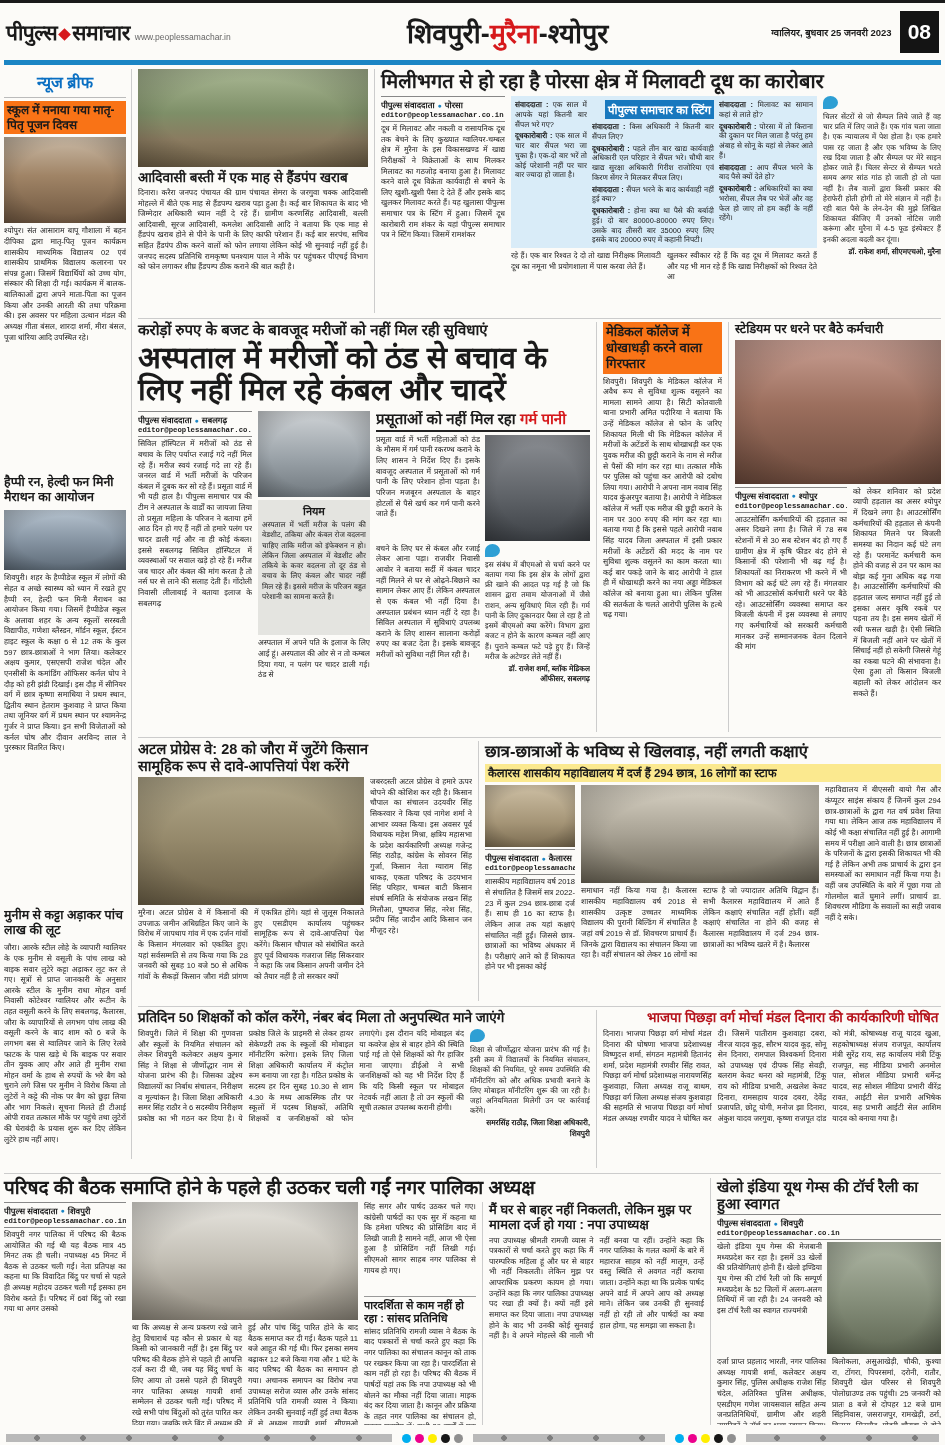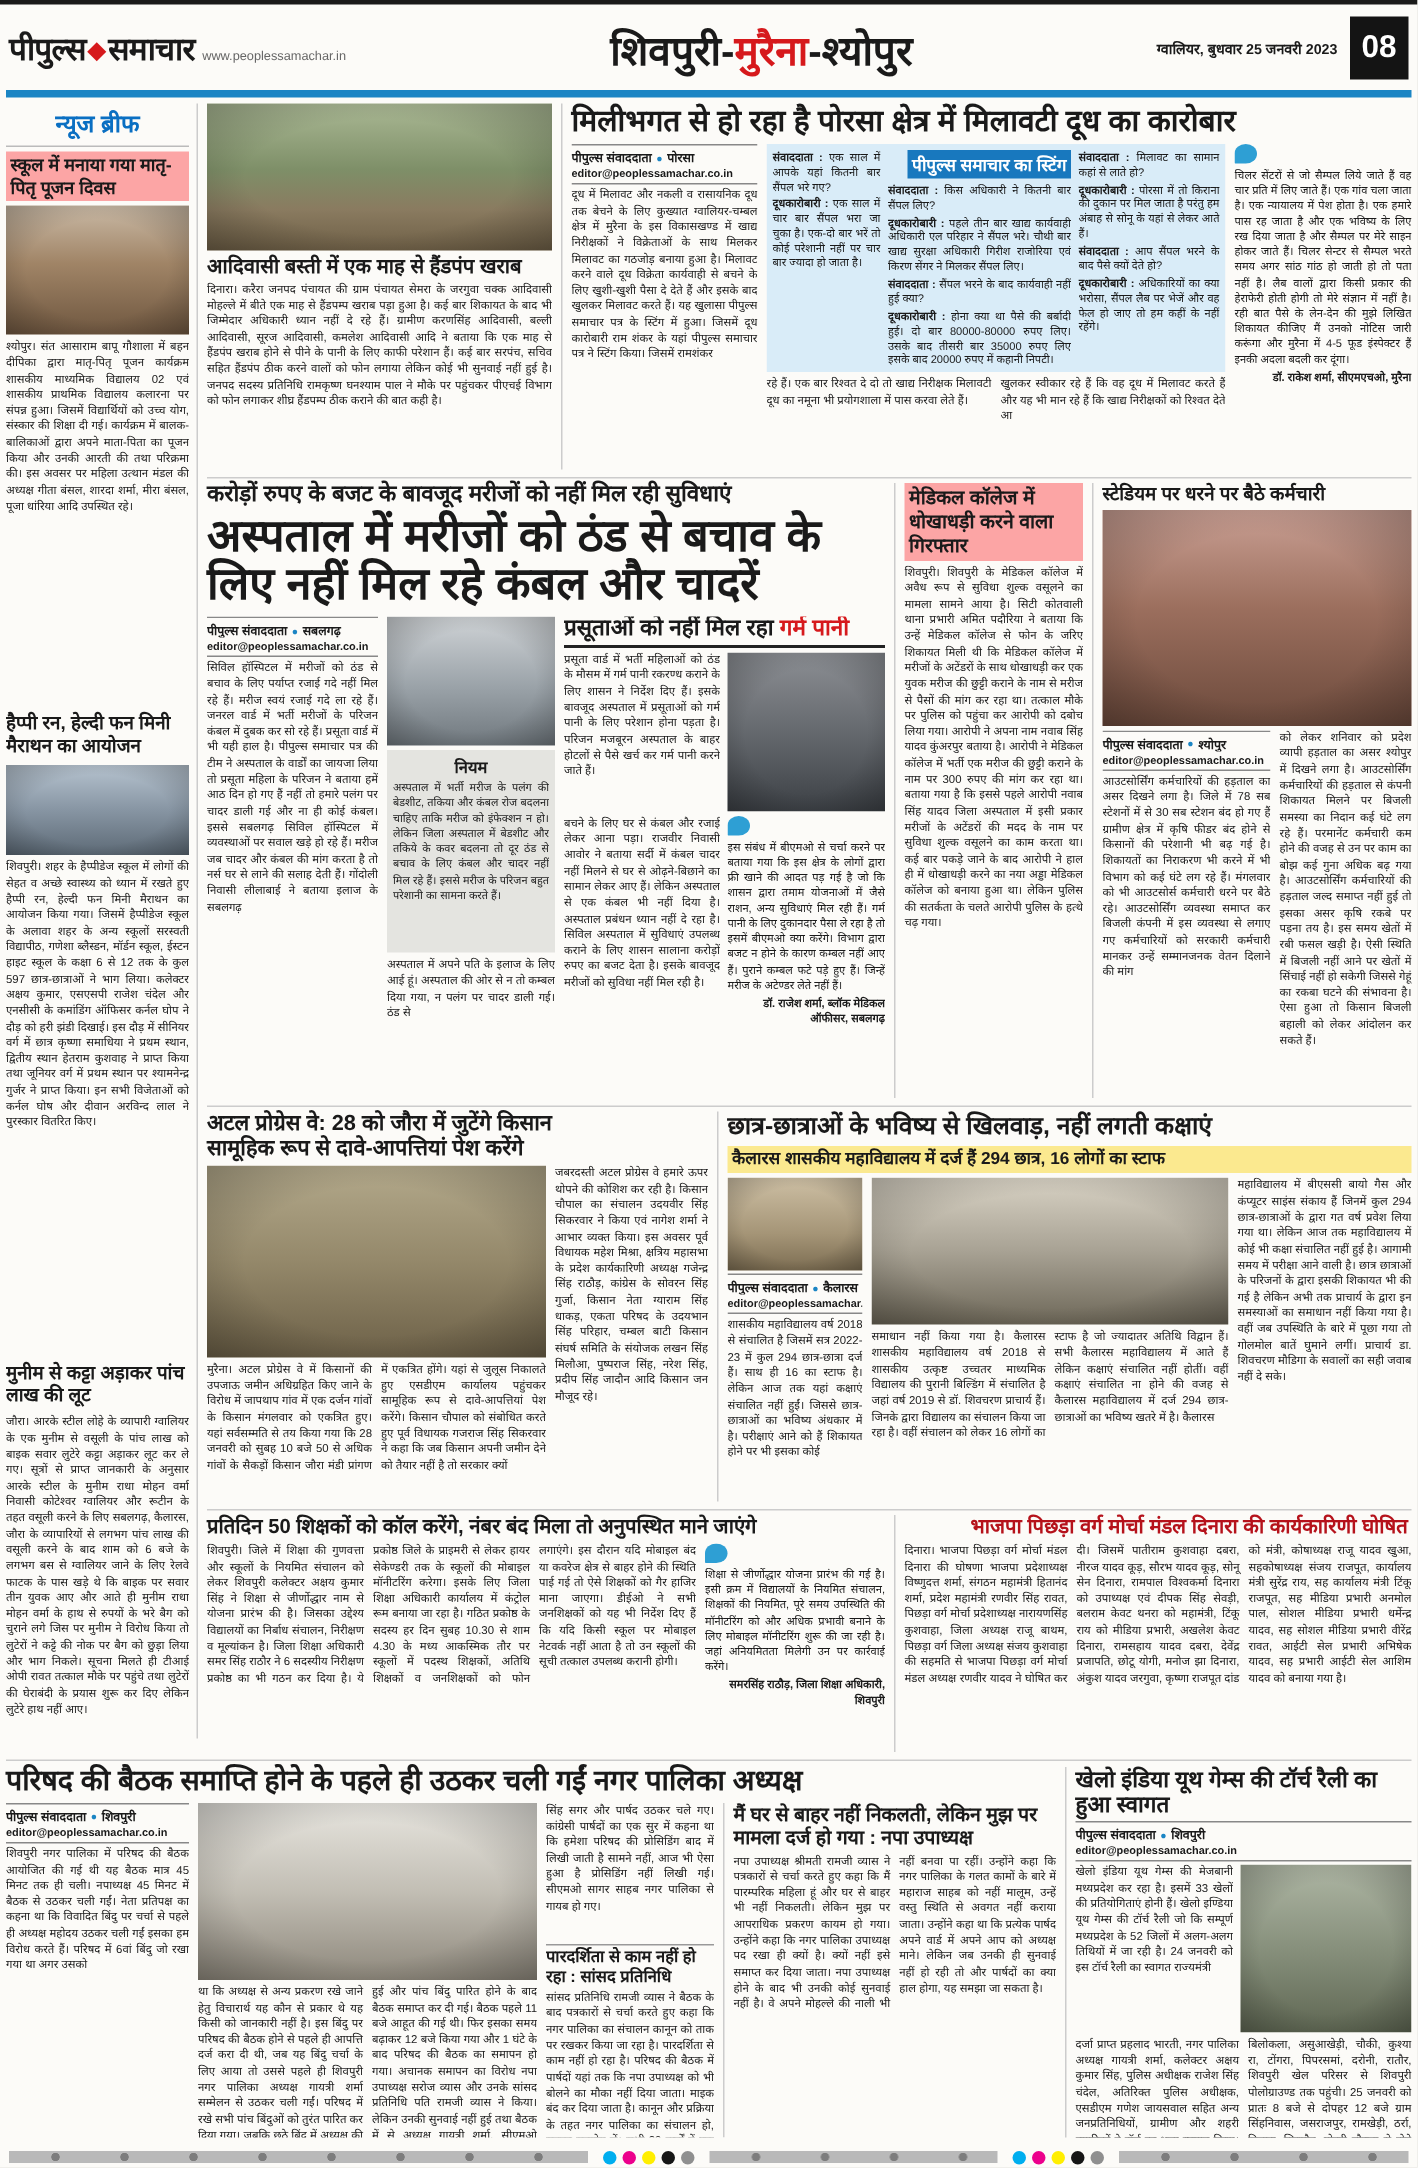--- a/index.html
+++ b/index.html
@@ -18,21 +18,21 @@
   .dkred { color:#b5121b; }
   .dateline { font-size:9.5px; font-weight:bold; white-space:nowrap; }
   .pageno { background:#141414; color:#fff; font-size:21px; font-weight:bold; padding:9px 8px; }
   .blue-rule { height:5px; background:#1b85c4; margin:1px 0 4px; }
 
   .main { display:flex; gap:6px; }
   .rail { width:128px; height:1090px; overflow:hidden; flex-shrink:0; border-right:1px solid #ccc; padding-right:5px; display:flex; flex-direction:column; gap:3px; }
   .rail-title { color:#0a6fc2; font-size:16px; font-weight:bold; text-align:center; padding:2px 0 4px; border-bottom:1px solid #bbb; }
   .content { flex:1; display:flex; flex-direction:column; min-width:0; }
 
-  .yhead { background:#fca5a5; font-weight:bold; font-size:12px; line-height:1.22; padding:2px 3px; }
+  .yhead { background:#f97316; font-weight:bold; font-size:12px; line-height:1.22; padding:2px 3px; }
   .bhead { font-weight:bold; font-size:12.5px; line-height:1.2; padding:2px 0; }
   .bt { font-size:7.6px; line-height:1.4; text-align:justify; overflow:hidden; color:#202020; }
   .cols2 { column-count:2; column-gap:6px; }
   .cols3 { column-count:3; column-gap:6px; }
 
   .photo { width:100%; position:relative; overflow:hidden; flex-shrink:0; }
   .photo::after { content:""; position:absolute; inset:0; background:radial-gradient(ellipse at center, transparent 55%, rgba(0,0,0,.28)); }
   .ph-crowd     { background:linear-gradient(180deg,#c9b9a5,#a08466 45%,#6f5740); }
   .ph-group     { background:linear-gradient(180deg,#b6c3cf,#8795a3 50%,#5d6a76); }
   .ph-field     { background:linear-gradient(180deg,#aab894,#7e8f68 45%,#8a7b60 72%,#6f6047); }
@@ -40,21 +40,21 @@
   .ph-ward      { background:linear-gradient(180deg,#cfd3d6,#9aa2a8 55%,#70787e); }
   .ph-ward2     { background:linear-gradient(180deg,#8c8f94,#5d6166 60%,#3c4045); }
   .ph-crowd2    { background:linear-gradient(180deg,#c99f93,#9c6f5e 45%,#6c4a3c); }
   .ph-building  { background:linear-gradient(180deg,#cdbfa4,#a59577 60%,#7c6d52); }
   .ph-classroom { background:linear-gradient(180deg,#d8d2c4,#a8a294 50%,#6d6758); }
   .ph-meeting   { background:linear-gradient(180deg,#e7e5df,#c2beb4 50%,#8e887c); }
   .ph-vehicle   { background:linear-gradient(180deg,#aeb6a4,#87907c 50%,#5f6753); }
 
   .byline { display:flex; align-items:center; font-size:8.3px; font-weight:bold; border-top:1px solid #888; padding-top:2px; white-space:nowrap; overflow:hidden; }
   .byl-sep::before { content:"●"; color:#1b85c4; margin:0 3px; font-size:7px; }
-  .byl-email { font-size:7.3px; font-weight:bold; border-bottom:1px solid #888; padding:1px 0 2px; margin-bottom:2px; white-space:nowrap; overflow:hidden; }
+  .byl-email { font-size:7.3px; font-weight:bold; border-bottom:1px solid #888; padding:1px 0 2px; margin-bottom:2px; white-space:nowrap; overflow:hidden;font-family:Liberation Mono, monospace; }
 
   .kicker { font-size:15px; font-weight:bold; padding-bottom:2px; line-height:1.1; }
   .h-xl  { font-size:30px; font-weight:bold; line-height:1.08; padding:1px 0 5px; }
   .h-milk{ font-size:20px; font-weight:bold; line-height:1.1; padding:1px 0 4px; }
   .h-col { font-size:16.5px; font-weight:bold; line-height:1.12; padding:1px 0 2px; }
   .h-md  { font-size:14.5px; font-weight:bold; line-height:1.14; }
   .h-sm  { font-size:12.5px; font-weight:bold; line-height:1.18; }
 
   .sting { background:#d9ecf8; padding:4px; display:grid; grid-template-columns:72px 1fr 94px; gap:5px; height:152px; overflow:hidden; }
   .sting-title { background:#1878be; color:#fff; text-align:center; font-weight:bold; font-size:11.5px; padding:2px 1px; margin-bottom:3px;margin-left:13px; }

